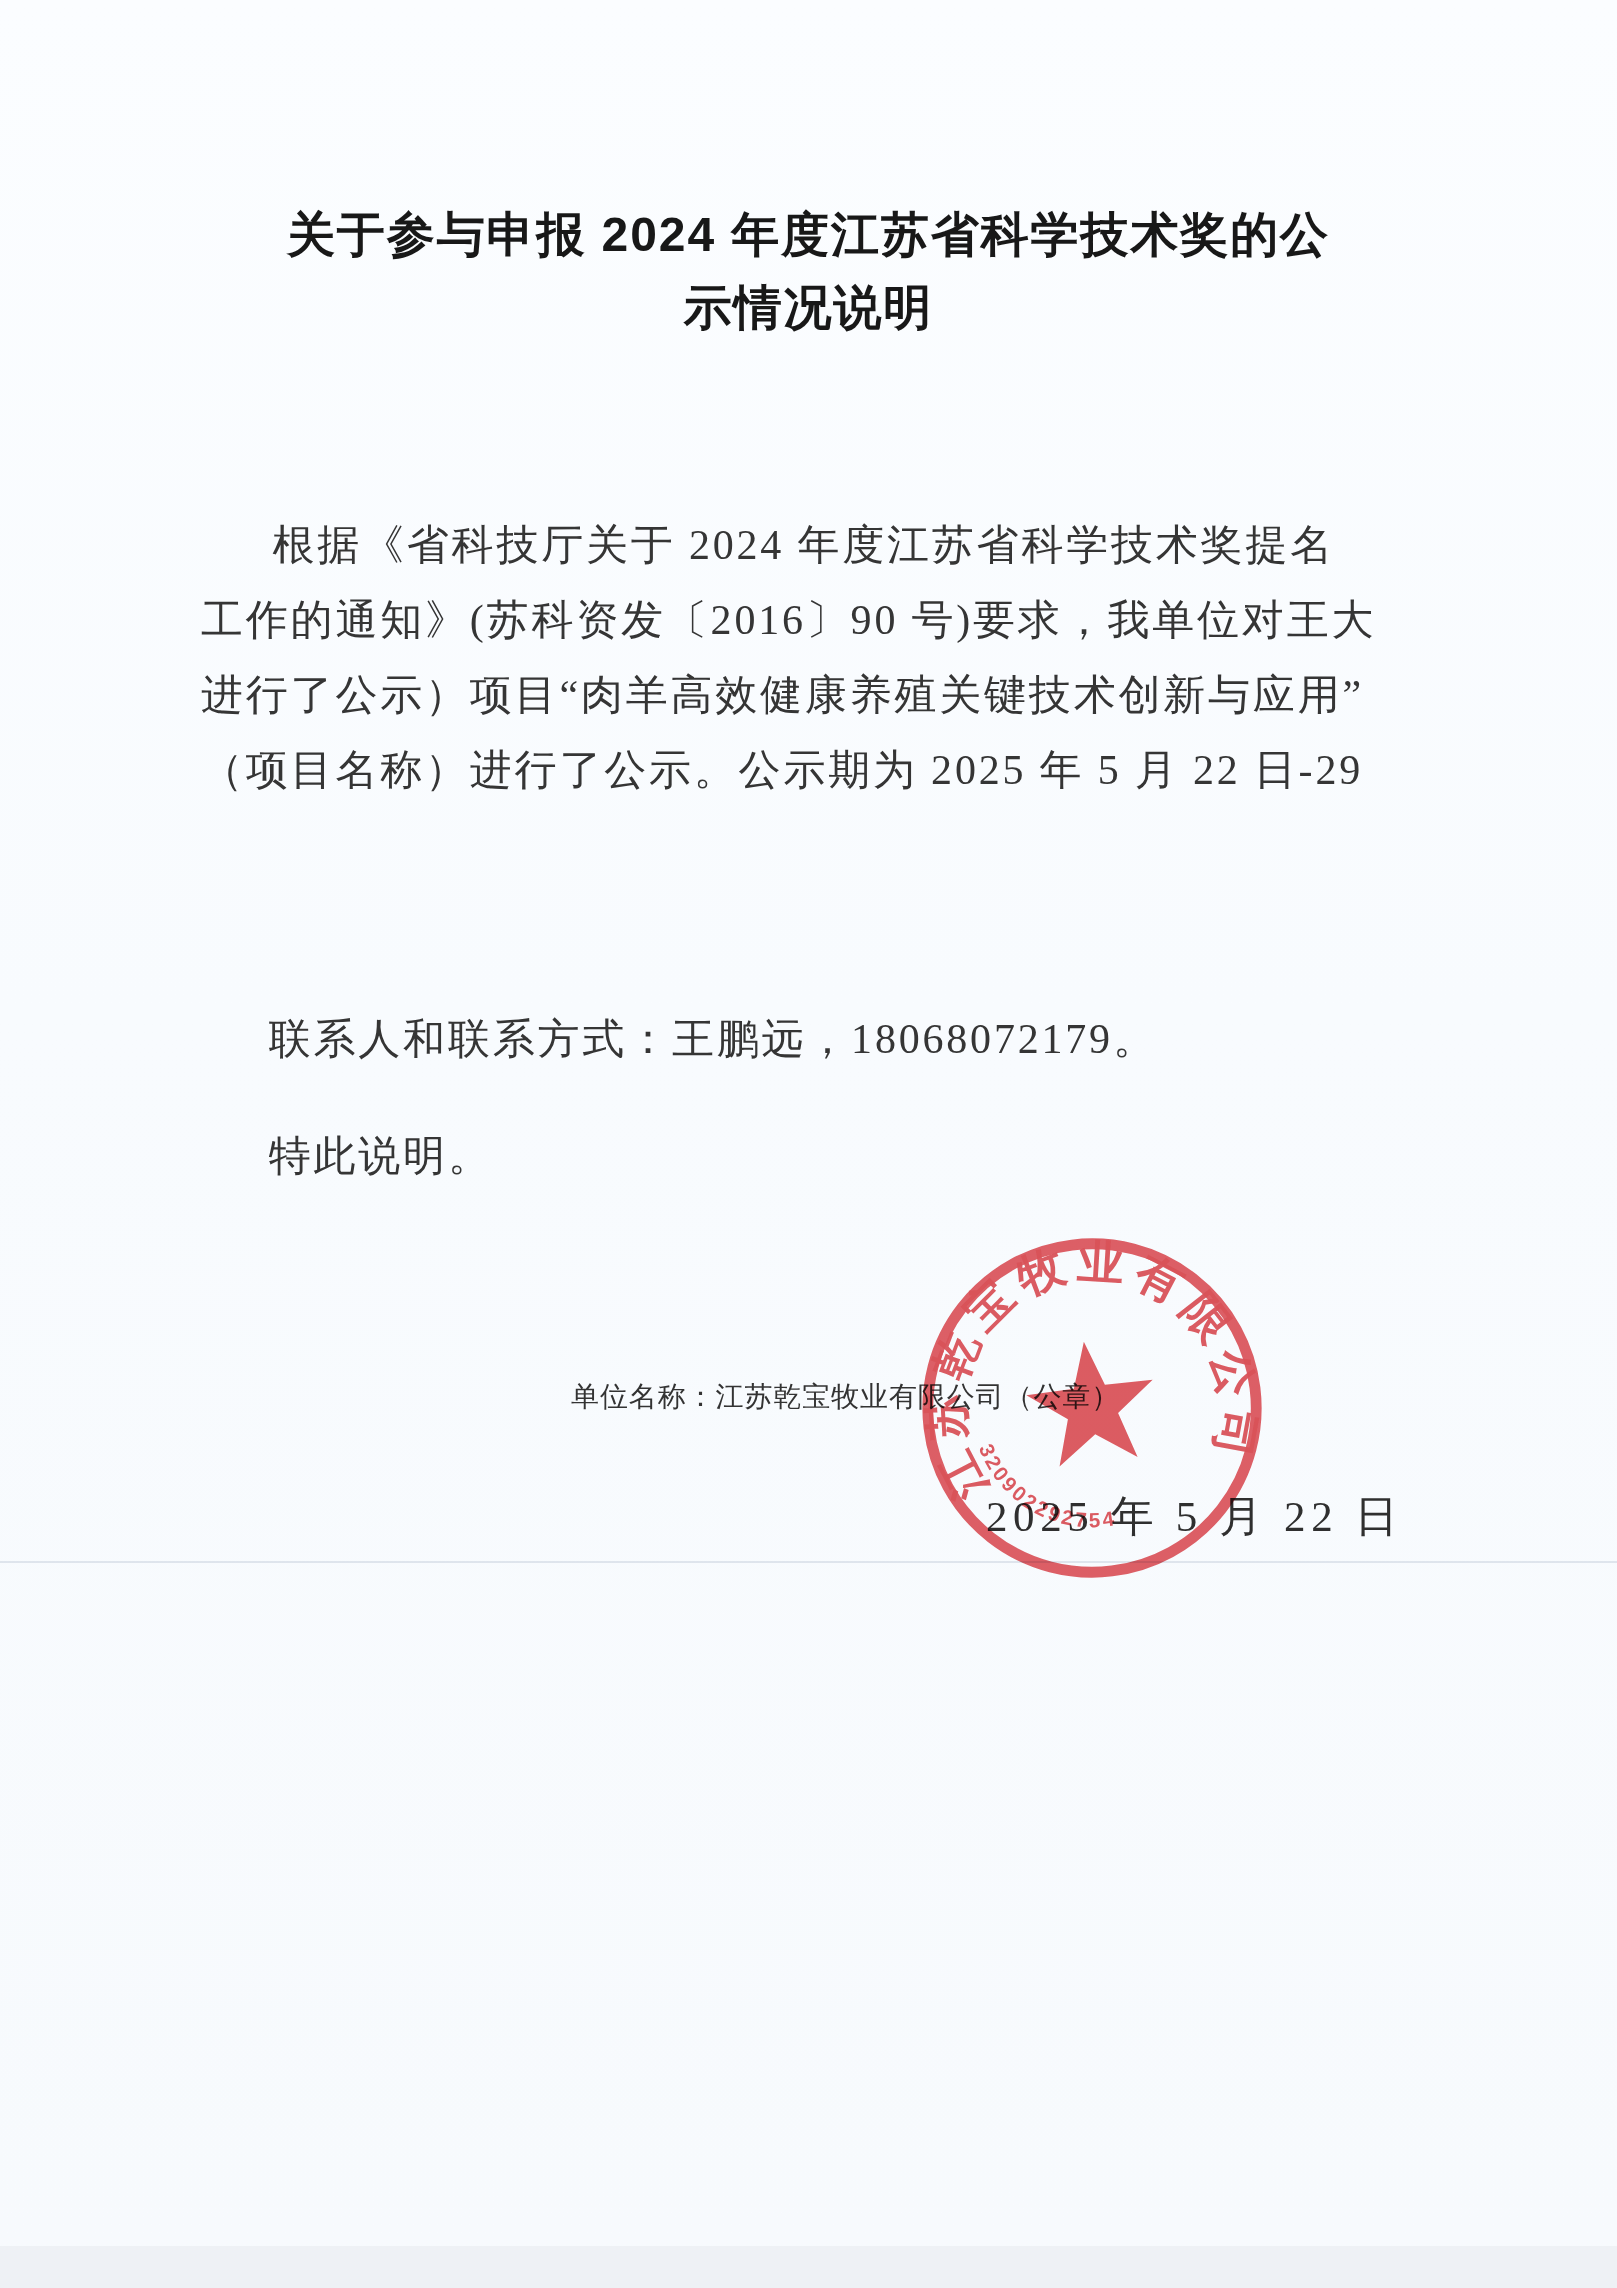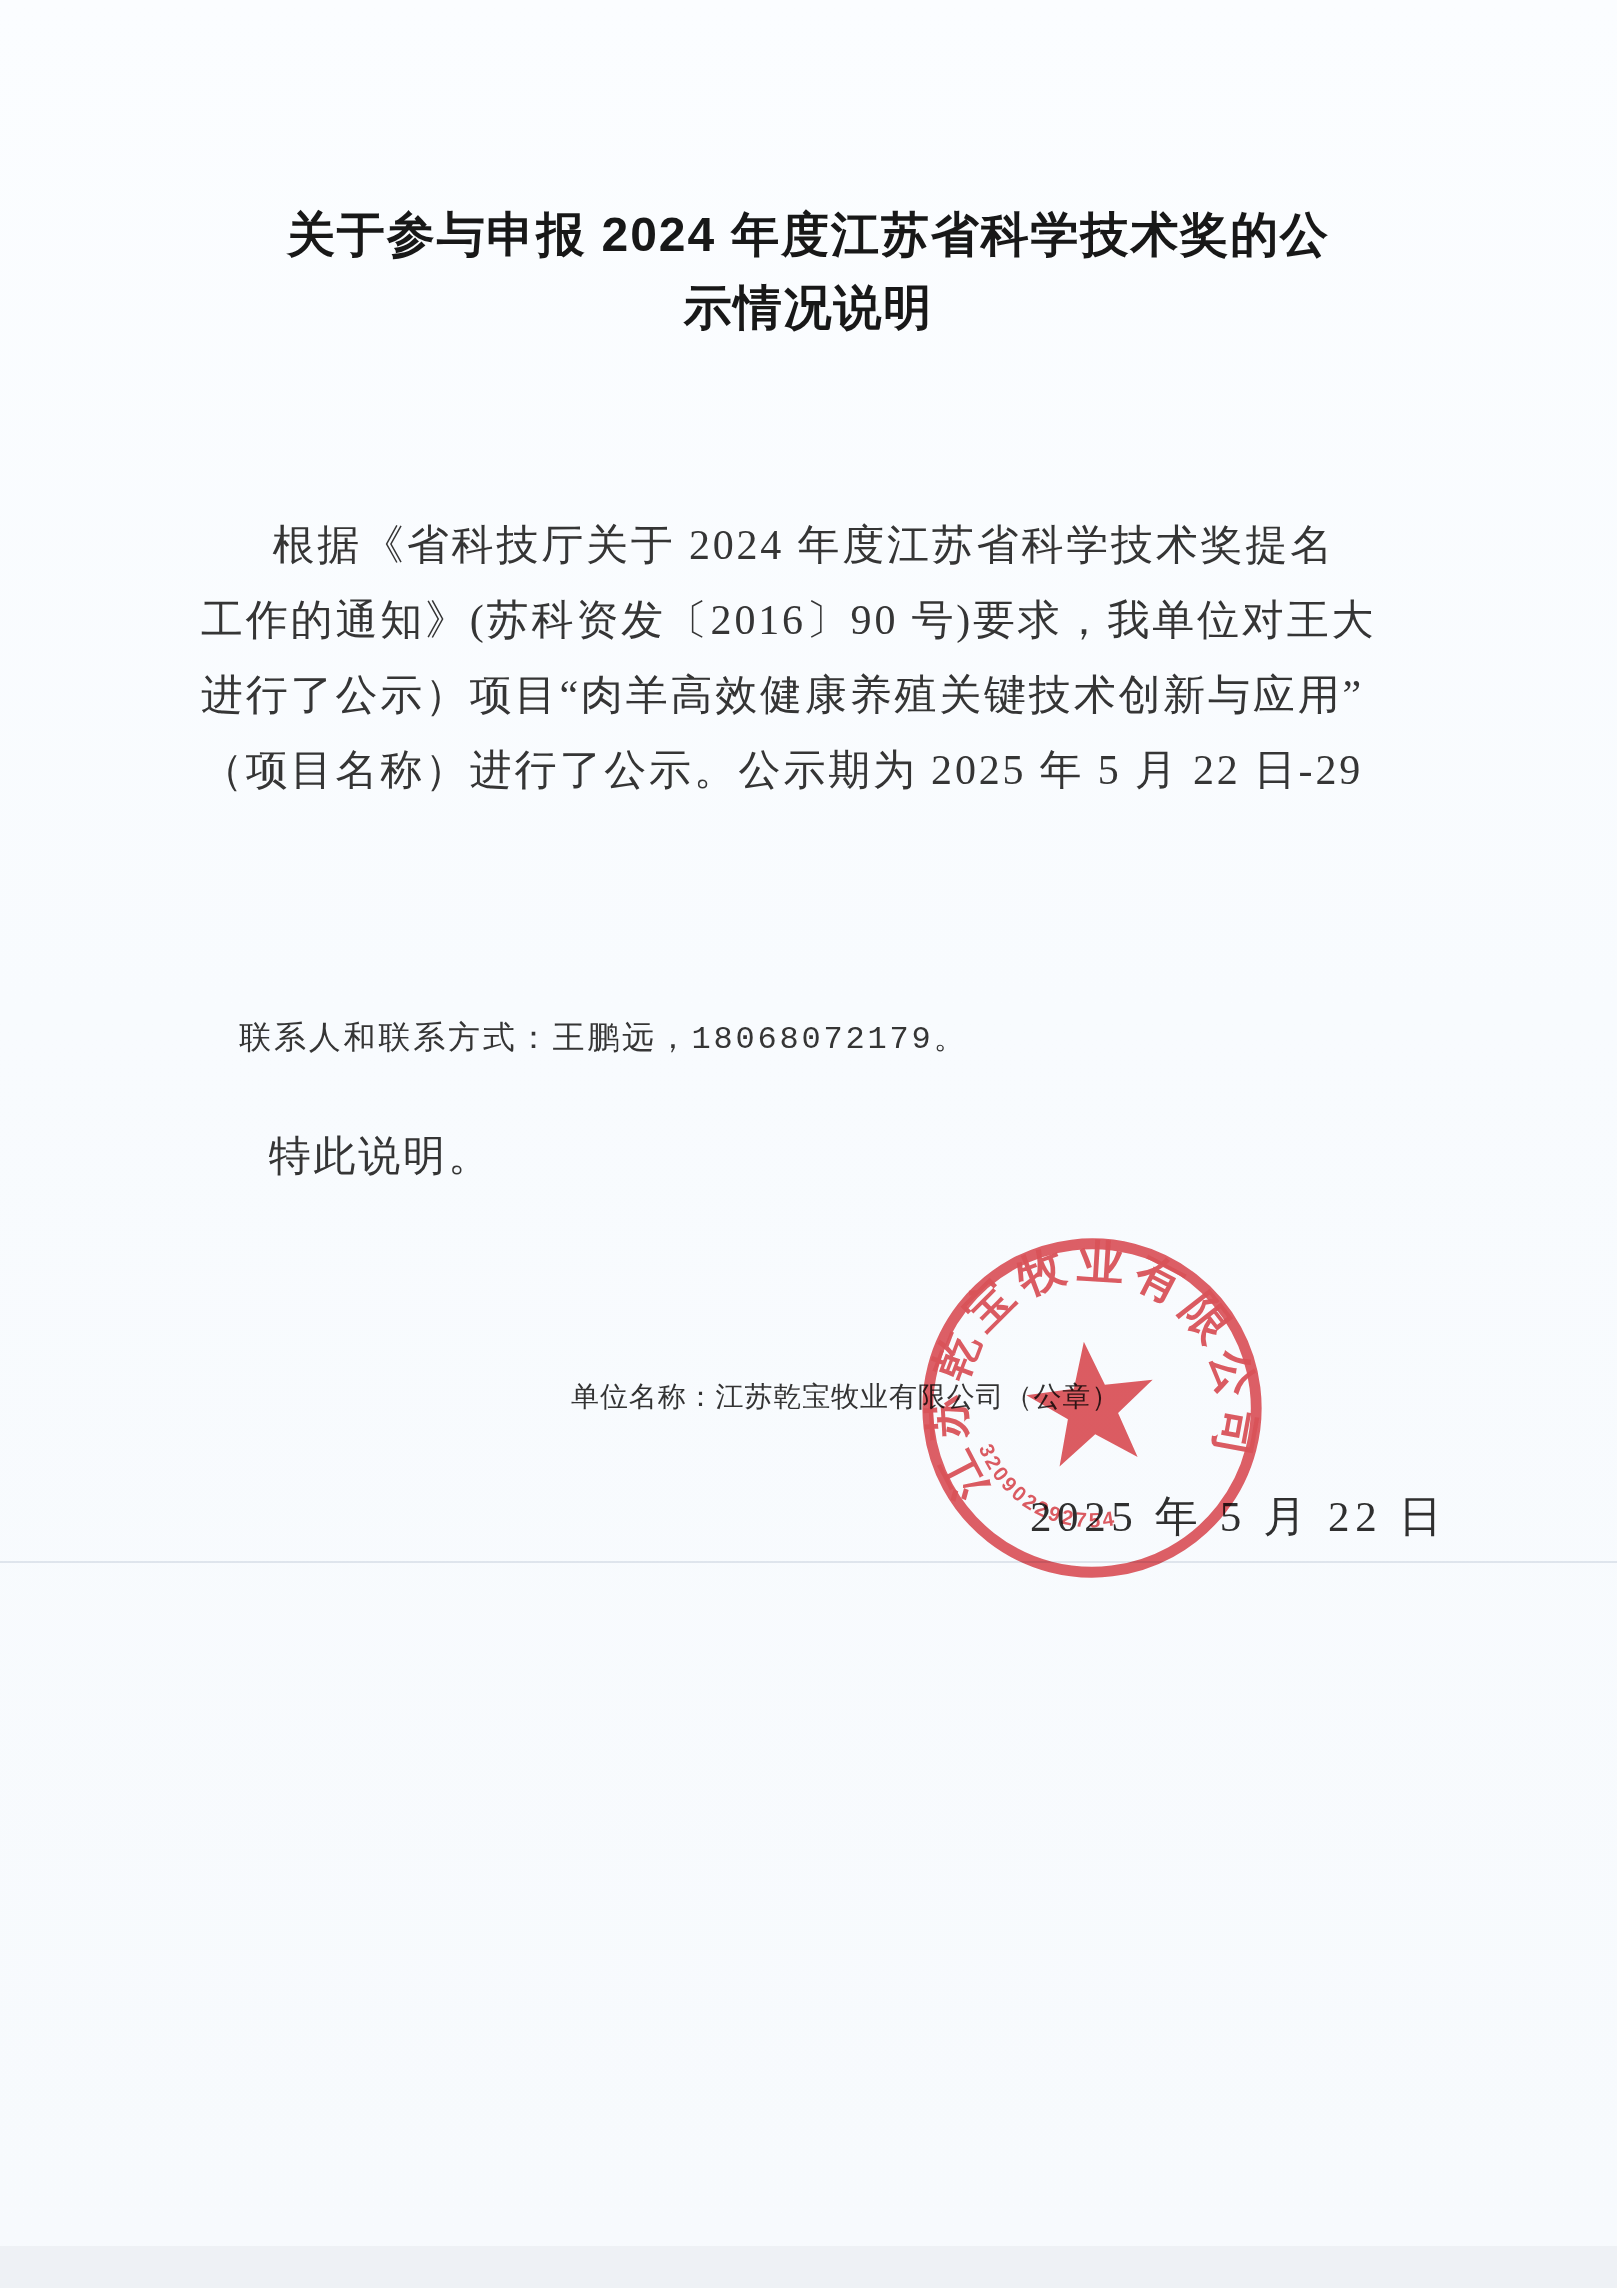--- a/index.html
+++ b/index.html
@@ -34,27 +34,26 @@
     letter-spacing: 2.8px;
   }
   .line {
     height: 75px;
     line-height: 75px;
     white-space: nowrap;
   }
   .indent { text-indent: 1.7em; }
   .contact {
     position: absolute;
-    top: 1002px; left: 180px;
-    font-size: 32px; color: #353535;
+    top: 1002px; left: 191px;
+    font-size: 42px; color: #353535;
     letter-spacing: 2.8px;
     height: 75px; line-height: 75px;
     text-indent: 1.85em;
     white-space: nowrap;
-    font-family: Liberation Mono, monospace;
   }
   .closing {
     position: absolute;
     top: 1119px; left: 191px;
     font-size: 42px; color: #353535;
     letter-spacing: 2.8px;
     height: 75px; line-height: 75px;
     text-indent: 1.85em;
     white-space: nowrap;
   }
@@ -66,21 +65,20 @@
     height: 75px; line-height: 75px;
     white-space: nowrap;
   }
   .date-line {
     position: absolute;
     top: 1479px; left: 986px;
     font-size: 43px; color: #2f2f2f;
     letter-spacing: 5.6px;
     height: 75px; line-height: 75px;
     white-space: nowrap;
-    margin-left: 44px;
   }
   .seal {
     position: absolute;
     left: 915px; top: 1231px;
     width: 354px; height: 354px;
     mix-blend-mode: multiply;
     opacity: 0.9;
     transform: rotate(-7deg);
   }
   .seal text {

